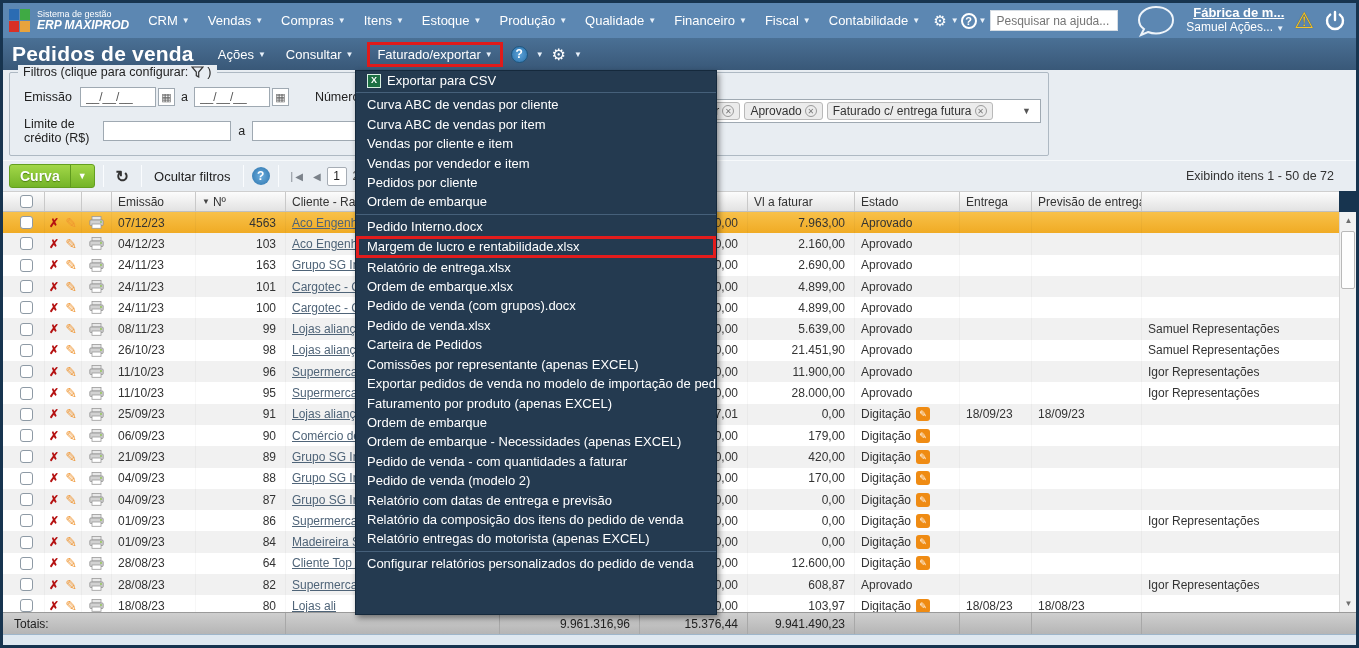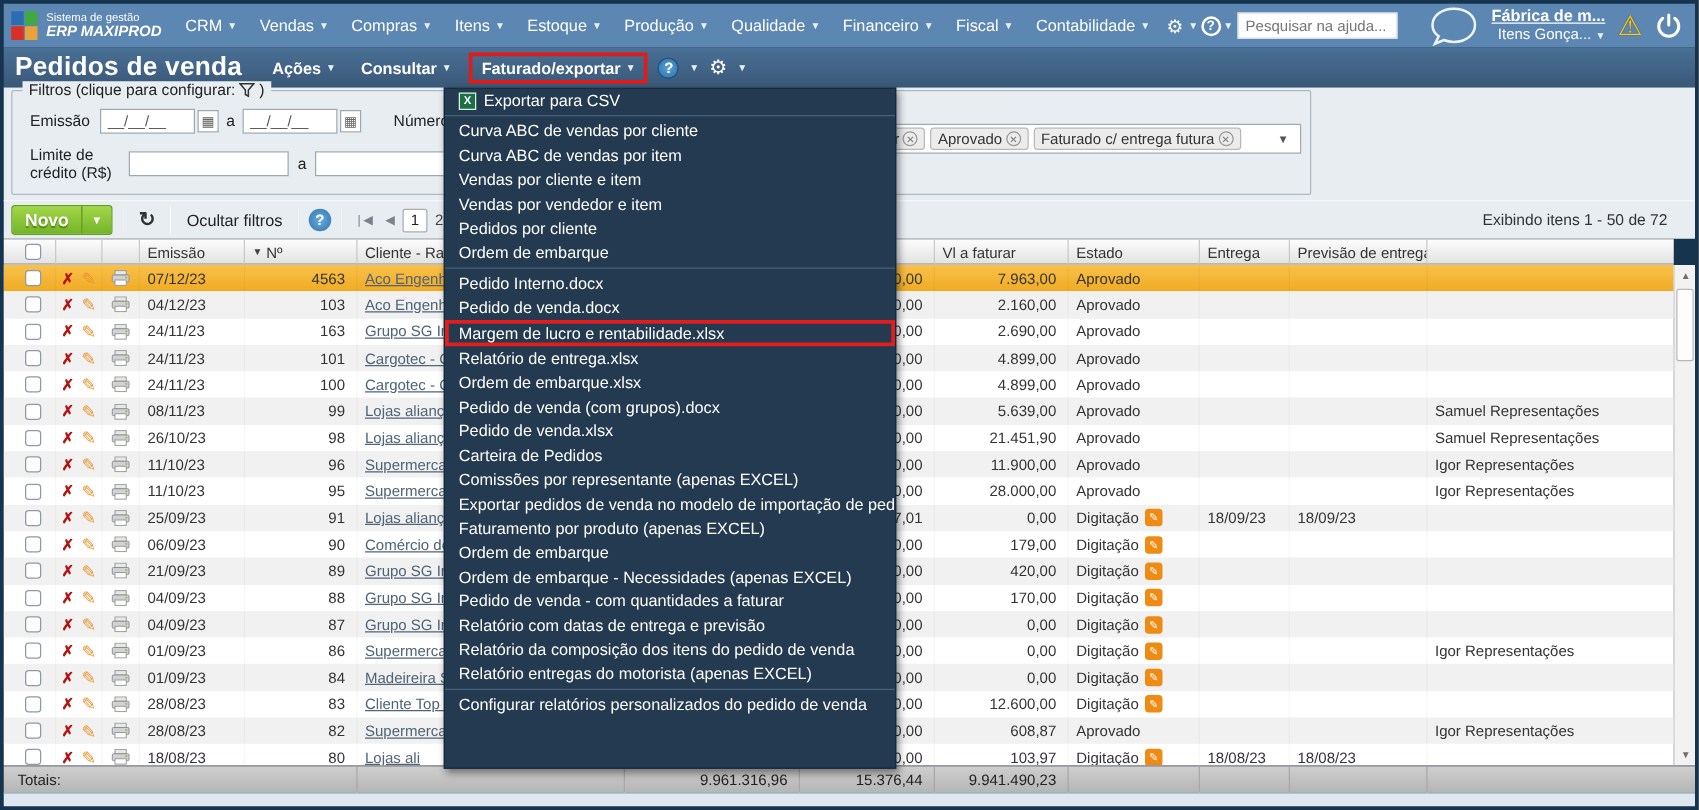--- a/index.html
+++ b/index.html
@@ -22,21 +22,21 @@
   .bubble { width:40px; height:34px; }
   .acct { text-align:right; line-height:15px; }
   .acct .a1 { font-size:13px; font-weight:bold; text-decoration:underline; cursor:pointer; }
   .acct .a2 { font-size:12px; cursor:pointer; }
   .warn-tri { font-size:22px; color:#f6c52a; text-shadow:0 0 1px #5a4a00; cursor:pointer; }
   .pwr { width:22px; height:22px; cursor:pointer; }
 
   
   .pagebar { position:absolute; left:3px; right:3px; top:38px; height:32px; background:linear-gradient(#4a7095,#395878); display:flex; align-items:center; color:#fff; }
   .pg-title { font-size:21px; font-weight:bold; padding:0 14px 0 9px; letter-spacing:.2px; }
-  .pg-menu { display:flex; align-items:center; gap:4px; font-size:13px; font-weight:bold; padding:0 10px; cursor:pointer; white-space:nowrap; }
+  .pg-menu { display:flex; align-items:center; gap:4px; font-size:13px; font-weight:normal; padding:0 10px; cursor:pointer; white-space:nowrap; }
   .pg-menu.redbox { border:3px solid #e01b1b; padding:2px 7px; margin:0 4px; }
   .pg-help { width:17px; height:17px; border-radius:50%; background:radial-gradient(#5da2d8,#2b72ab); border:1px solid #1e567f; font-size:12px; font-weight:bold; display:flex; align-items:center; justify-content:center; margin:0 4px; cursor:pointer; }
   .pg-gear { font-size:16px; margin:0 4px; cursor:pointer; }
 
   
   .filterpanel { position:absolute; left:3px; right:3px; top:70px; height:90px; background:#e8edf2; }
   .fset { position:absolute; left:6px; top:2px; width:1040px; height:84px; border:1px solid #aeb9c3; border-radius:2px; }
   .fset-legend { position:absolute; top:-8px; left:8px; background:#e8edf2; padding:0 5px; font-size:12.5px; color:#222; display:flex; align-items:center; gap:3px; }
   .flt-row { position:absolute; display:flex; align-items:center; font-size:12.5px; color:#222; }
   .date-in { width:76px; height:20px; border:1px solid #9fa9b2; background:#fff; font-size:12px; color:#555; padding:2px 5px; }
@@ -165,21 +165,21 @@
     <span class="caret">▼</span>
     <span class="help-circ">?</span>
     <span class="caret">▼</span>
     <input class="nav-search" placeholder="Pesquisar na ajuda..." style="">
     <div class="nav-right">
       <svg class="bubble" viewBox="0 0 40 34">
         <path d="M20 3 C10 3 3 9 3 16 c0 4 2 7 5 9 l-3 6 7-3 c2.5 1 5 1.5 8 1.5 10 0 17-6 17-13.5S30 3 20 3z" fill="none" stroke="#eef4fa" stroke-width="2"></path>
       </svg>
       <div class="acct">
         <div class="a1">Fábrica de m...</div>
-        <div class="a2"><span>Itens Gonça...</span> <span class="caret">▼</span></div>
+        <div class="a2"><span>Samuel Ações...</span> <span class="caret">▼</span></div>
       </div>
       <span class="warn-tri">⚠</span>
       <svg class="pwr" viewBox="0 0 22 22">
         <path d="M11 2 v8" stroke="#fff" stroke-width="2.4" stroke-linecap="round"></path>
         <path d="M6.2 4.6 a8 8 0 1 0 9.6 0" fill="none" stroke="#fff" stroke-width="2.4" stroke-linecap="round"></path>
       </svg>
     </div>
   </div>
 
   <div class="pagebar">
@@ -245,21 +245,21 @@
             <span>Faturado c/ entrega futura</span>
             <span class="x">✕</span>
           </span>
         </span>
       <span class="pill-dd">▼</span>
     </div>
   </div>
 
   <div class="toolbar">
     <div class="btn-novo">
-      <span class="t">Novo</span>
+      <span class="t">Curva</span>
         <span class="d"></span>
         <span class="c">▼</span>
     </div>
     <span class="tb-sep"></span>
     <span class="tb-icn">↻</span>
     <span class="tb-sep"></span>
     <span class="tb-btn">Ocultar filtros</span>
     <span class="tb-sep"></span>
     <span class="tb-help">?</span>
     <span class="tb-sep"></span>
@@ -853,21 +853,21 @@
           <span>
             <svg width="15" height="13" viewBox="0 0 15 13">
               <rect x="3" y="0.5" width="9" height="3.5" fill="#e8e8e8" stroke="#9a9a9a" stroke-width="0.8"></rect>
               <rect x="0.8" y="4" width="13.4" height="5.5" rx="1" fill="#d2d2d2" stroke="#8f8f8f" stroke-width="0.8"></rect>
               <rect x="3" y="8" width="9" height="4.3" fill="#fff" stroke="#9a9a9a" stroke-width="0.8"></rect>
               <circle cx="12" cy="6" r="0.9" fill="#8bc34a"></circle>
             </svg>
           </span>
         </div>
         <div class="gc">28/08/23</div>
-        <div class="gc num">83</div>
+        <div class="gc num">64</div>
         <div class="gc cliente">
           <a>Cliente Top -</a>
         </div>
         <div class="gc num"></div>
         <div class="gc num">0,00</div>
         <div class="gc num">12.600,00</div>
         <div class="gc">
           <span>Digitação</span>
           <span class="editbadge">✎</span>
         </div>
@@ -972,33 +972,33 @@
       </div>
       <div class="msep"></div>
       <div class="mi">Curva ABC de vendas por cliente</div>
       <div class="mi">Curva ABC de vendas por item</div>
       <div class="mi">Vendas por cliente e item</div>
       <div class="mi">Vendas por vendedor e item</div>
       <div class="mi">Pedidos por cliente</div>
       <div class="mi">Ordem de embarque</div>
       <div class="msep"></div>
       <div class="mi">Pedido Interno.docx</div>
-      <div class="mi">Pedido de venda.docx</div>
       <div class="mi hl">Margem de lucro e rentabilidade.xlsx</div>
       <div class="mi">Relatório de entrega.xlsx</div>
       <div class="mi">Ordem de embarque.xlsx</div>
       <div class="mi">Pedido de venda (com grupos).docx</div>
       <div class="mi">Pedido de venda.xlsx</div>
       <div class="mi">Carteira de Pedidos</div>
       <div class="mi">Comissões por representante (apenas EXCEL)</div>
       <div class="mi">Exportar pedidos de venda no modelo de importação de pedidos</div>
       <div class="mi">Faturamento por produto (apenas EXCEL)</div>
       <div class="mi">Ordem de embarque</div>
       <div class="mi">Ordem de embarque - Necessidades (apenas EXCEL)</div>
       <div class="mi">Pedido de venda - com quantidades a faturar</div>
+      <div class="mi">Pedido de venda (modelo 2)</div>
       <div class="mi">Relatório com datas de entrega e previsão</div>
       <div class="mi">Relatório da composição dos itens do pedido de venda</div>
       <div class="mi">Relatório entregas do motorista (apenas EXCEL)</div>
       <div class="msep"></div>
       <div class="mi">Configurar relatórios personalizados do pedido de venda</div>
     </div>
 
 </div>
 
 </body></html>

